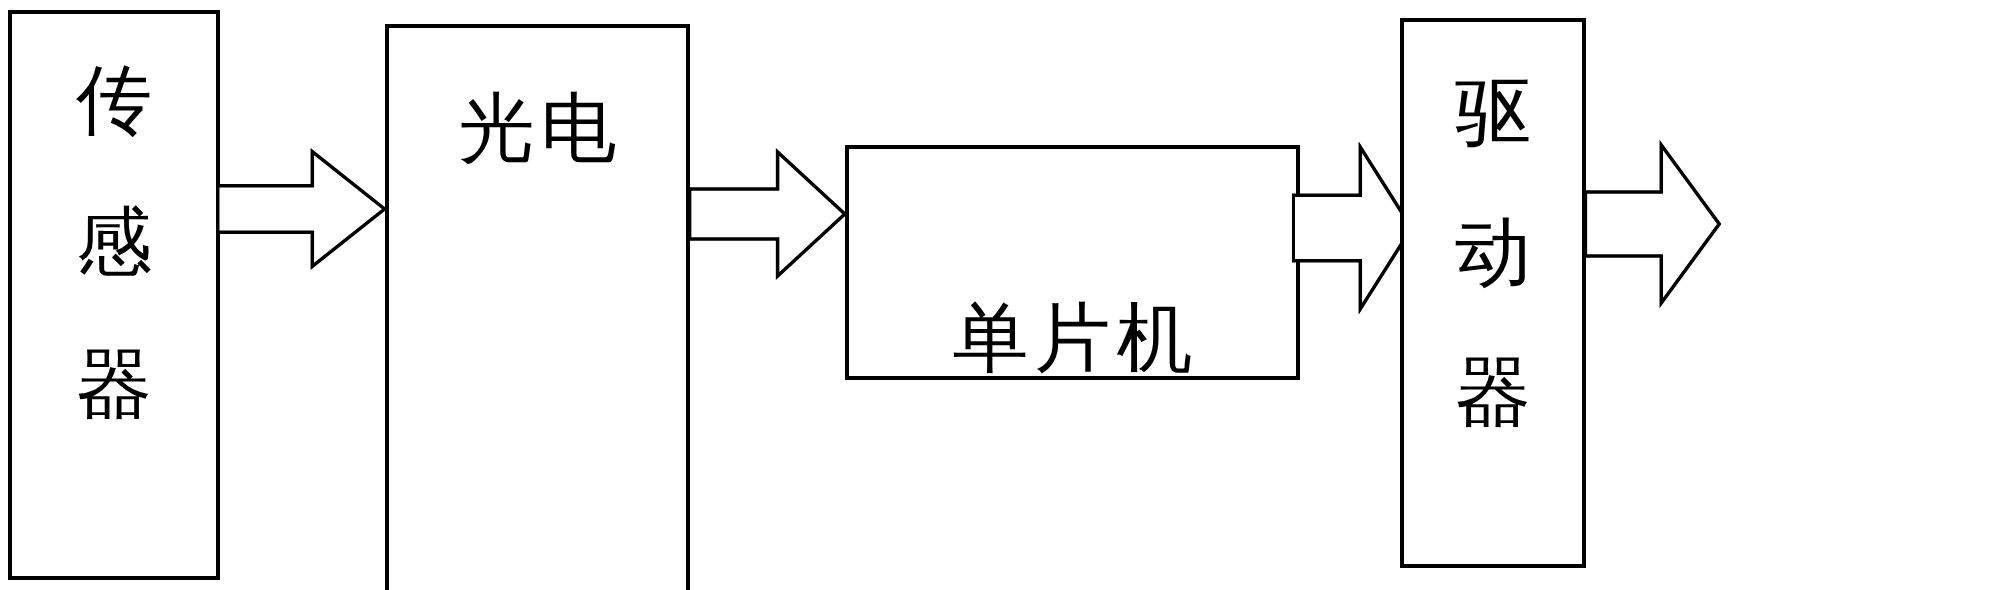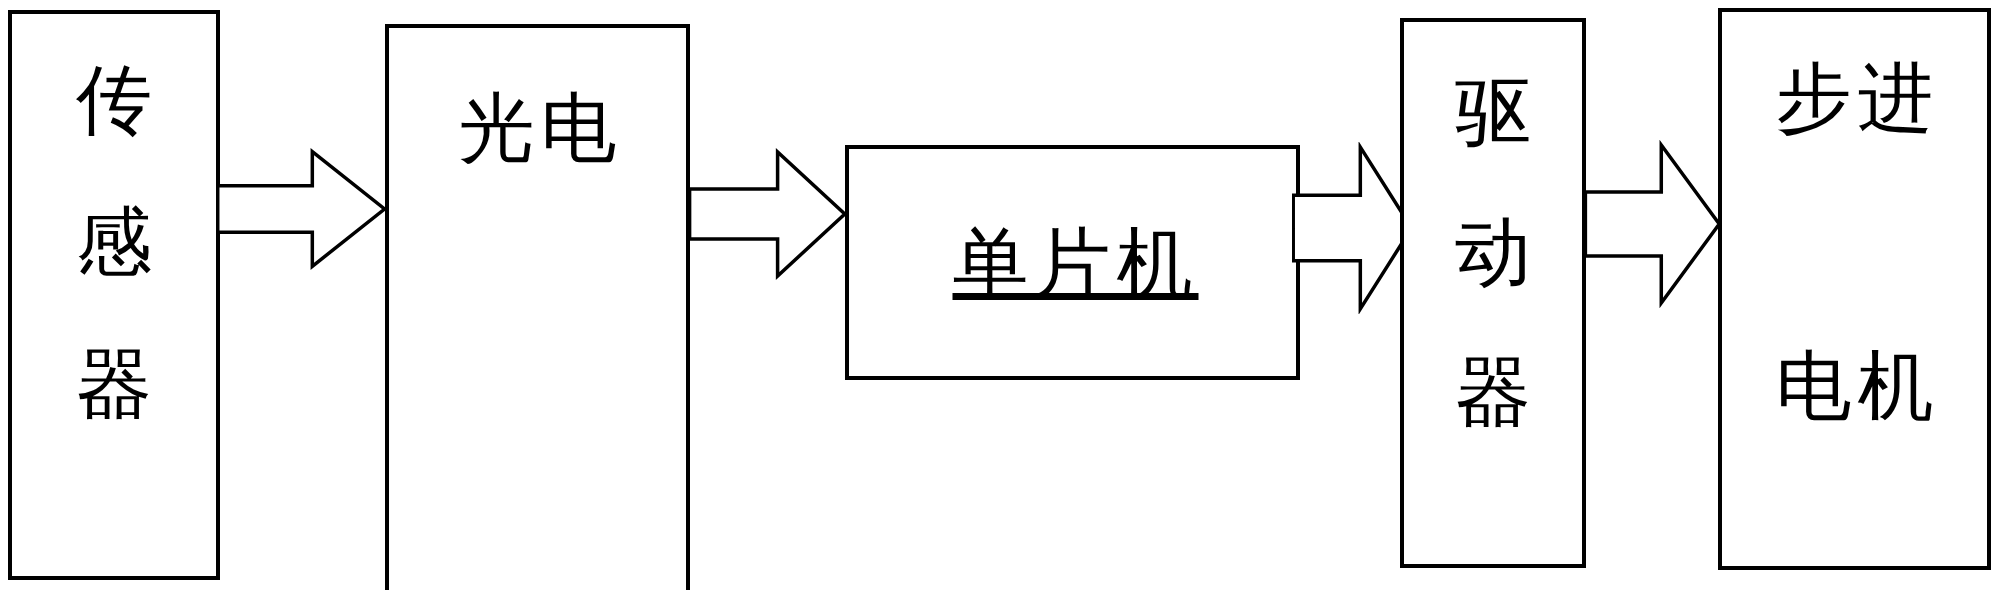--- a/index.html
+++ b/index.html
@@ -45,22 +45,21 @@
     left: 385px; top: 24px;
     width: 305px; height: 577px;
     padding-top: 62px;
     gap: 92px;
     justify-content: flex-start;
   }
   
   #node-mcu {
     left: 845px; top: 145px;
     width: 455px; height: 235px;
-    justify-content: center;
-    text-decoration: underline;
+    justify-content: flex-end;
   }
   
   #node-driver {
     left: 1400px; top: 18px;
     width: 186px; height: 550px;
     padding-top: 52px;
     gap: 64px;
     justify-content: flex-start;
   }
   
@@ -132,18 +131,14 @@
     <span class="line">动</span>
     <span class="line">器</span>
   </div>
 
   <div class="arrow" id="arrow-4">
     <svg viewBox="0 0 100 100" preserveAspectRatio="none">
       <polygon points="1,31 56,31 56,3 98,50 56,97 56,69 1,69" vector-effect="non-scaling-stroke"></polygon>
     </svg>
   </div>
 
-  <div class="node" id="node-stepper">
-    <span class="line">步进</span>
-    <span class="line">电机</span>
-  </div>
 
 </div>
 
 </body></html>

